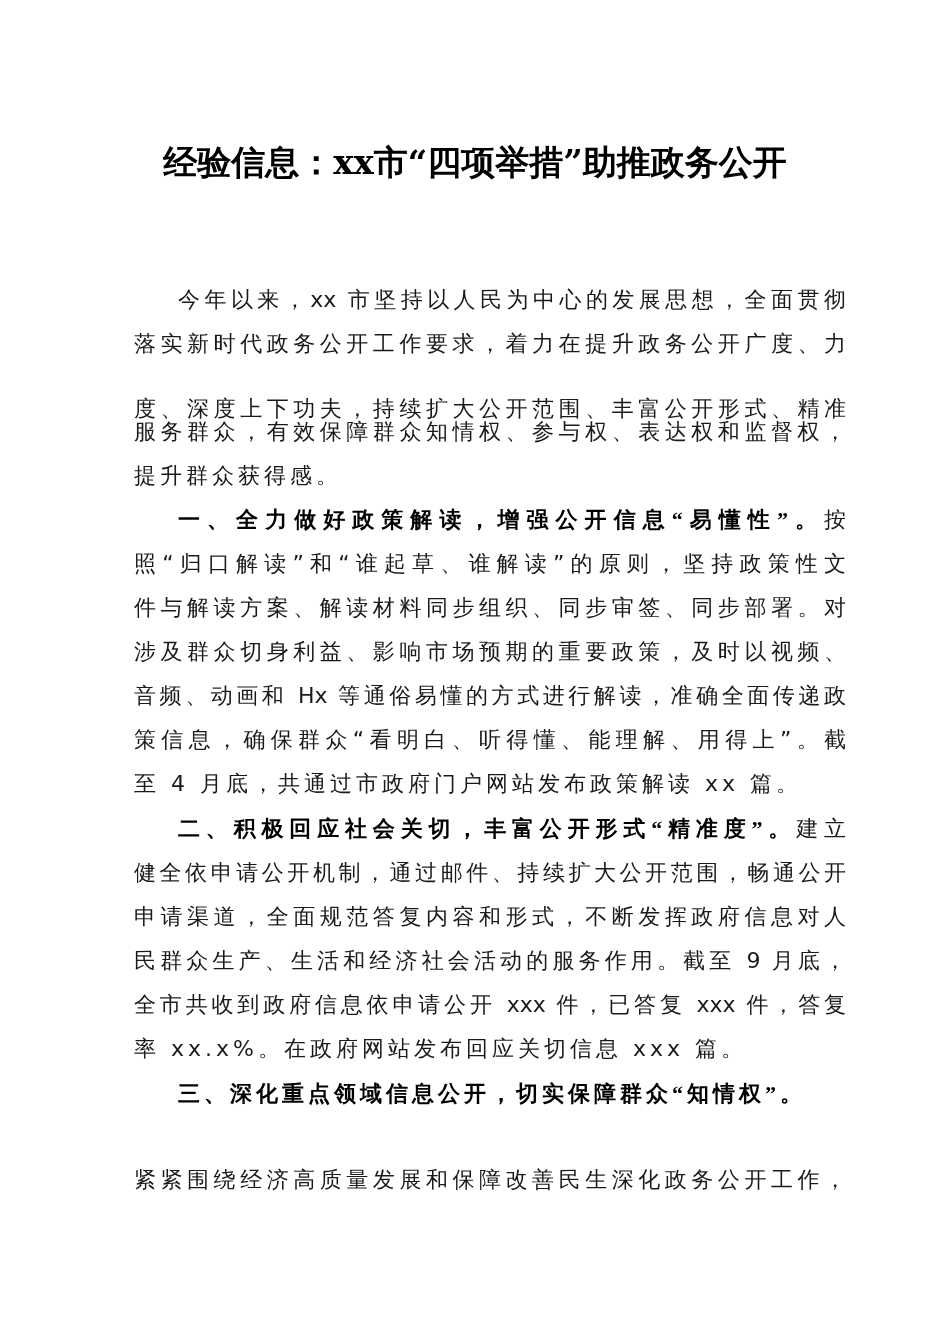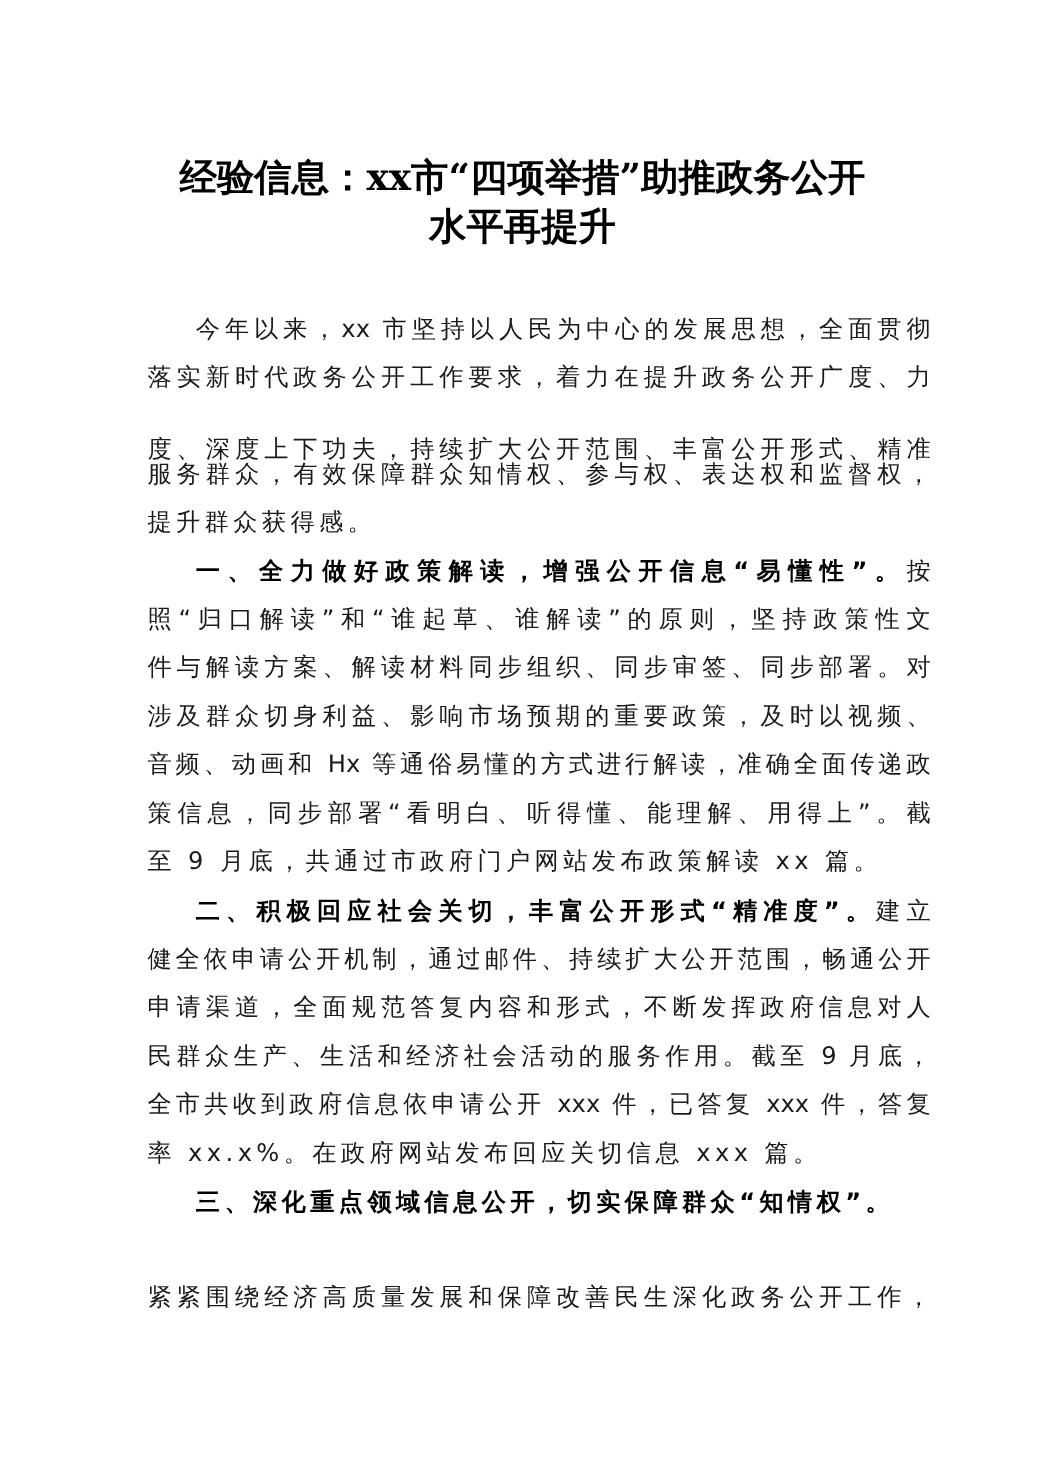--- a/index.html
+++ b/index.html
@@ -59,51 +59,51 @@
       text-align-last: left;
       letter-spacing: 4px;
     }
     .line.indent {
       padding-left: 44px;
       width: 668px;
     }
     .heading {
       font-weight: bold;
       color: #000000;
+      font-family: Liberation Serif, serif;
     }
     .rest {
       font-weight: normal;
       color: #1a1a1a;
     }
   </style>
 </head>
 <body>
 
 <div class="page">
 
   <div class="title title-line1">经验信息：xx市“四项举措”助推政务公开</div>
-  <div class="title title-line2">水平再提升</div>
 
   <div class="body" style="top:0;">
 
     <div class="line indent" style="top:280px;">今年以来，xx 市坚持以人民为中心的发展思想，全面贯彻</div>
     <div class="line" style="top:324px;">落实新时代政务公开工作要求，着力在提升政务公开广度、力</div>
     <div class="line" style="top:368px;margin-top:21px;">度、深度上下功夫，持续扩大公开范围、丰富公开形式、精准</div>
     <div class="line" style="top:412px;">服务群众，有效保障群众知情权、参与权、表达权和监督权，</div>
     <div class="line last" style="top:456px;">提升群众获得感。</div>
 
     <div class="line indent" style="top:500px;">
       <span class="heading">一、全力做好政策解读，增强公开信息“易懂性”。</span><span class="rest">按</span>
     </div>
     <div class="line" style="top:544px;">照“归口解读”和“谁起草、谁解读”的原则，坚持政策性文</div>
     <div class="line" style="top:588px;">件与解读方案、解读材料同步组织、同步审签、同步部署。对</div>
     <div class="line" style="top:632px;">涉及群众切身利益、影响市场预期的重要政策，及时以视频、</div>
     <div class="line" style="top:676px;">音频、动画和 Hx 等通俗易懂的方式进行解读，准确全面传递政</div>
-    <div class="line" style="top:720px;">策信息，同步部署“看明白、听得懂、能理解、用得上”。截</div>
-    <div class="line last" style="top:764px;">至 9 月底，共通过市政府门户网站发布政策解读 xx 篇。</div>
+    <div class="line" style="top:720px;">策信息，确保群众“看明白、听得懂、能理解、用得上”。截</div>
+    <div class="line last" style="top:764px;">至 4 月底，共通过市政府门户网站发布政策解读 xx 篇。</div>
 
     <div class="line indent" style="top:809px;">
       <span class="heading">二、积极回应社会关切，丰富公开形式“精准度”。</span><span class="rest">建立</span>
     </div>
     <div class="line" style="top:853px;">健全依申请公开机制，通过邮件、持续扩大公开范围，畅通公开</div>
     <div class="line" style="top:897px;">申请渠道，全面规范答复内容和形式，不断发挥政府信息对人</div>
     <div class="line" style="top:941px;">民群众生产、生活和经济社会活动的服务作用。截至 9 月底，</div>
     <div class="line" style="top:985px;">全市共收到政府信息依申请公开 xxx 件，已答复 xxx 件，答复</div>
     <div class="line last" style="top:1029px;">率 xx.x%。在政府网站发布回应关切信息 xxx 篇。</div>
 

